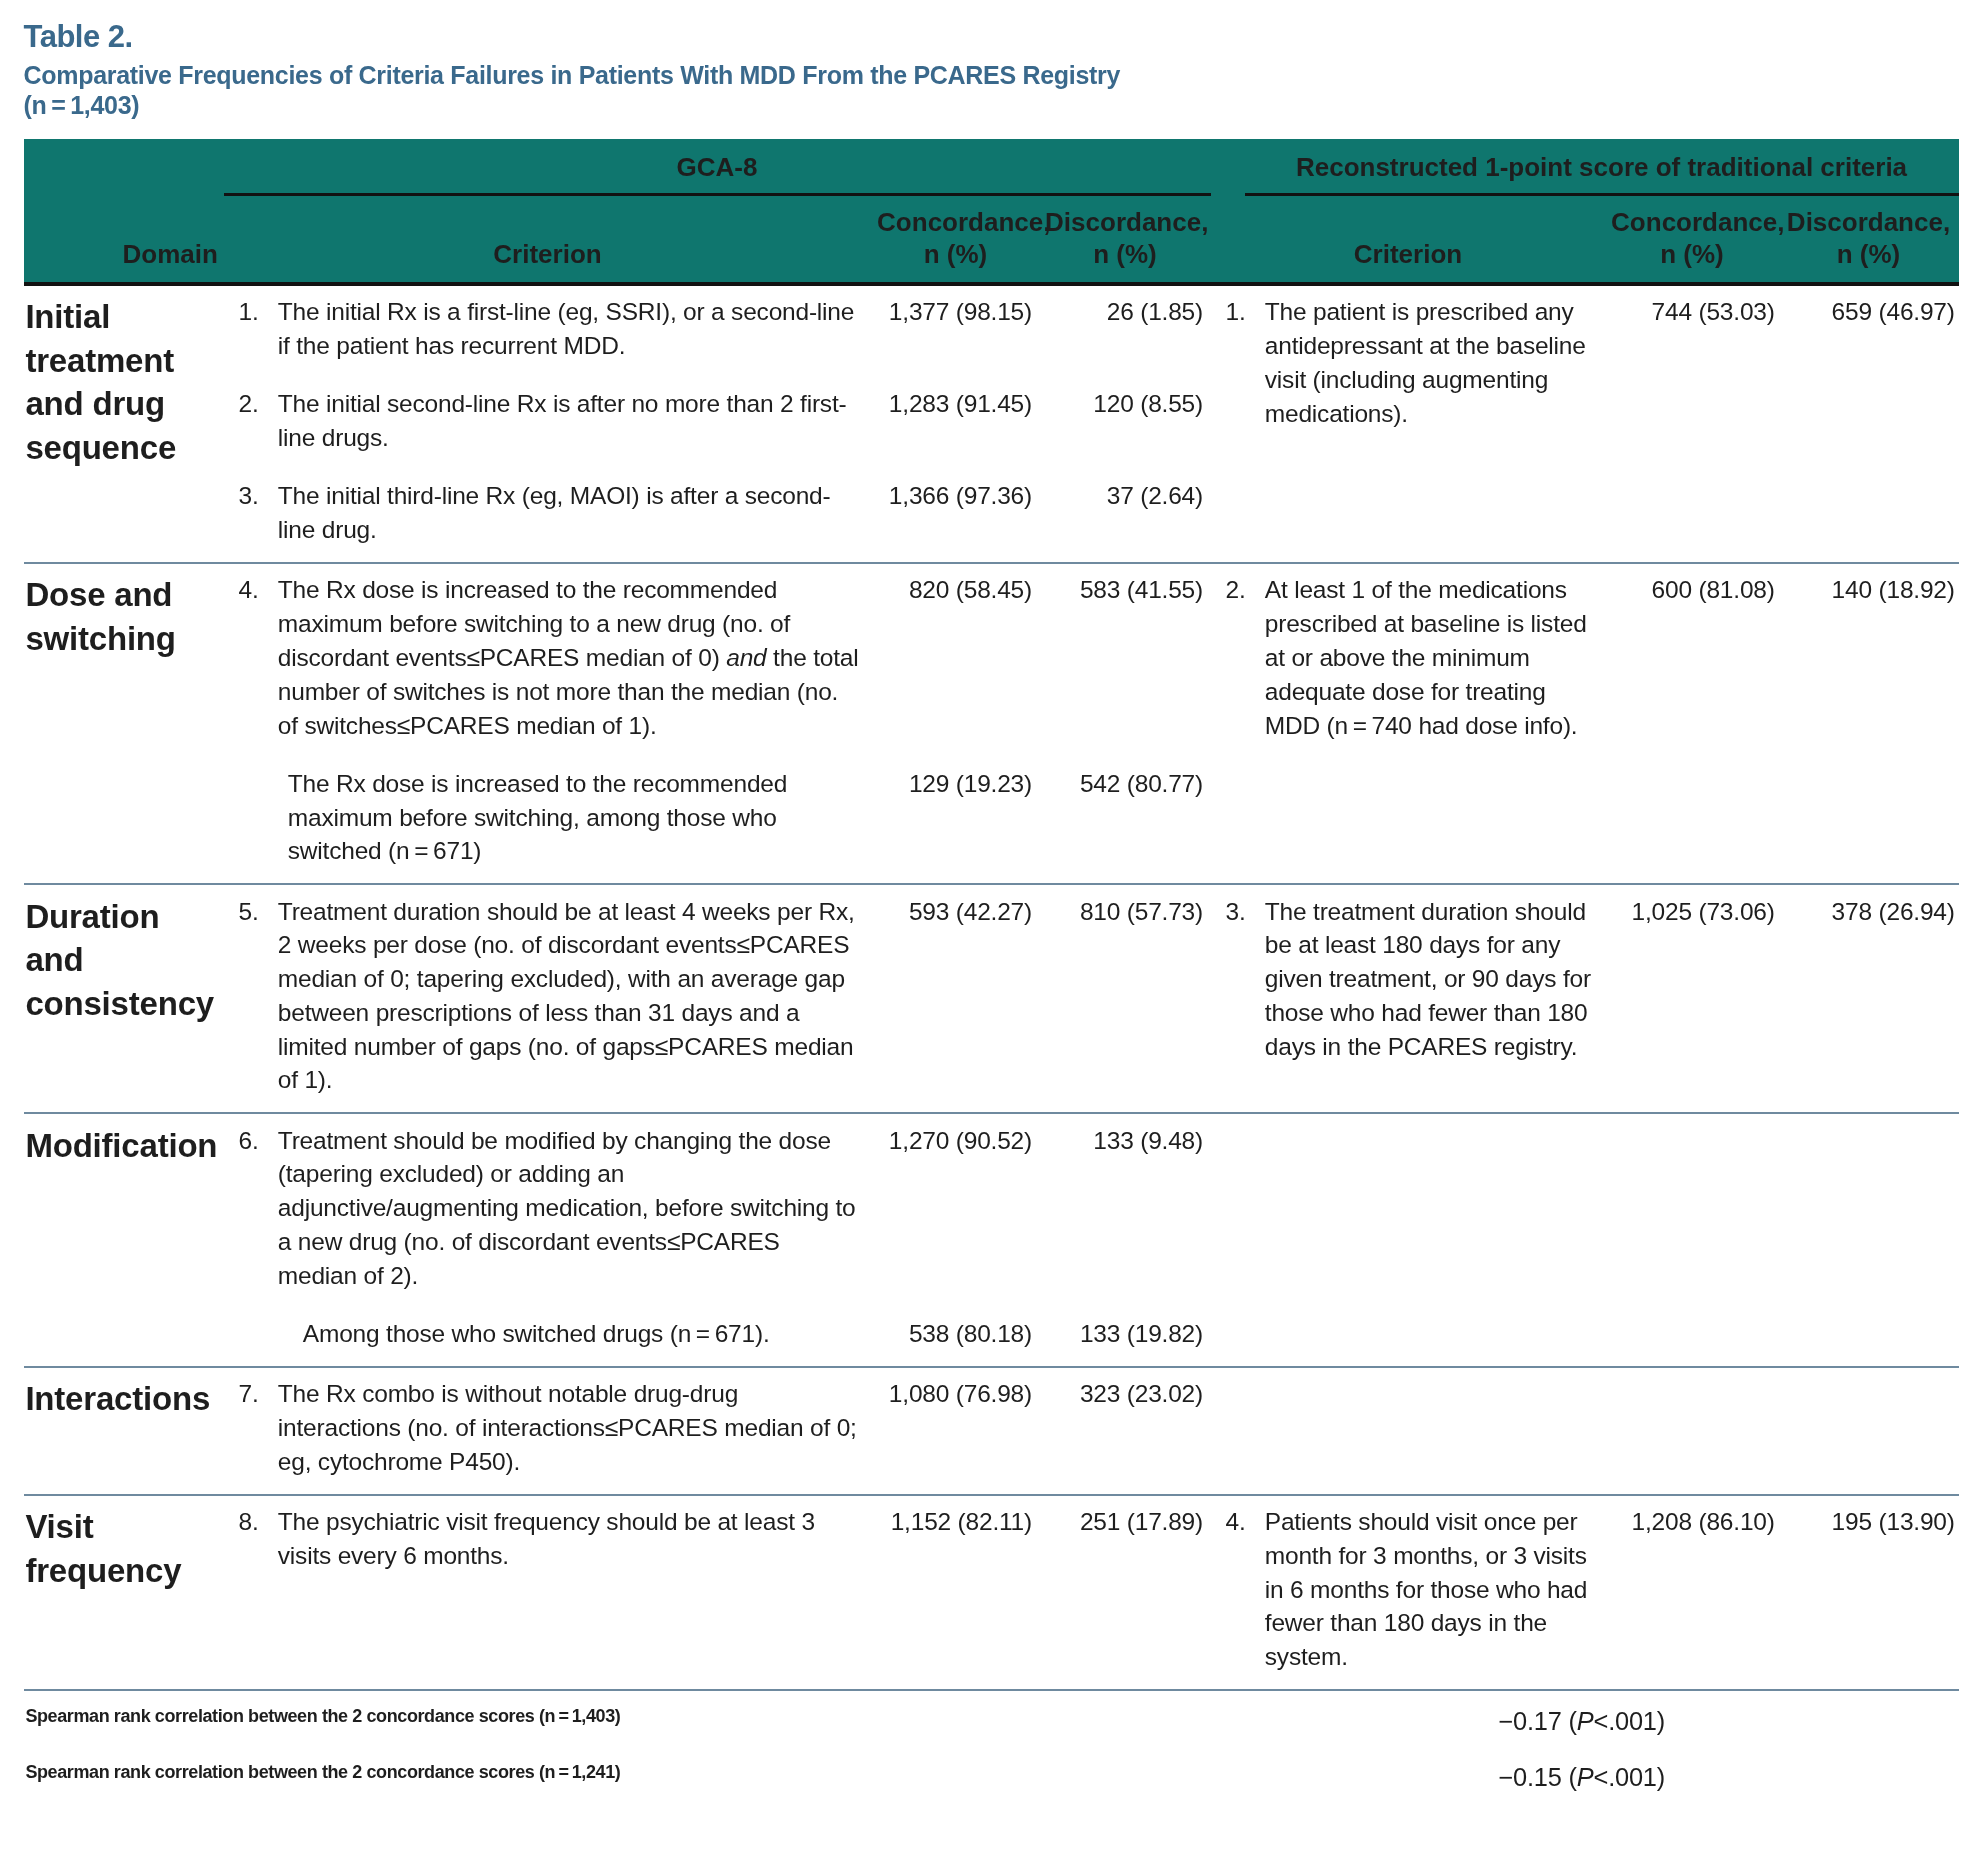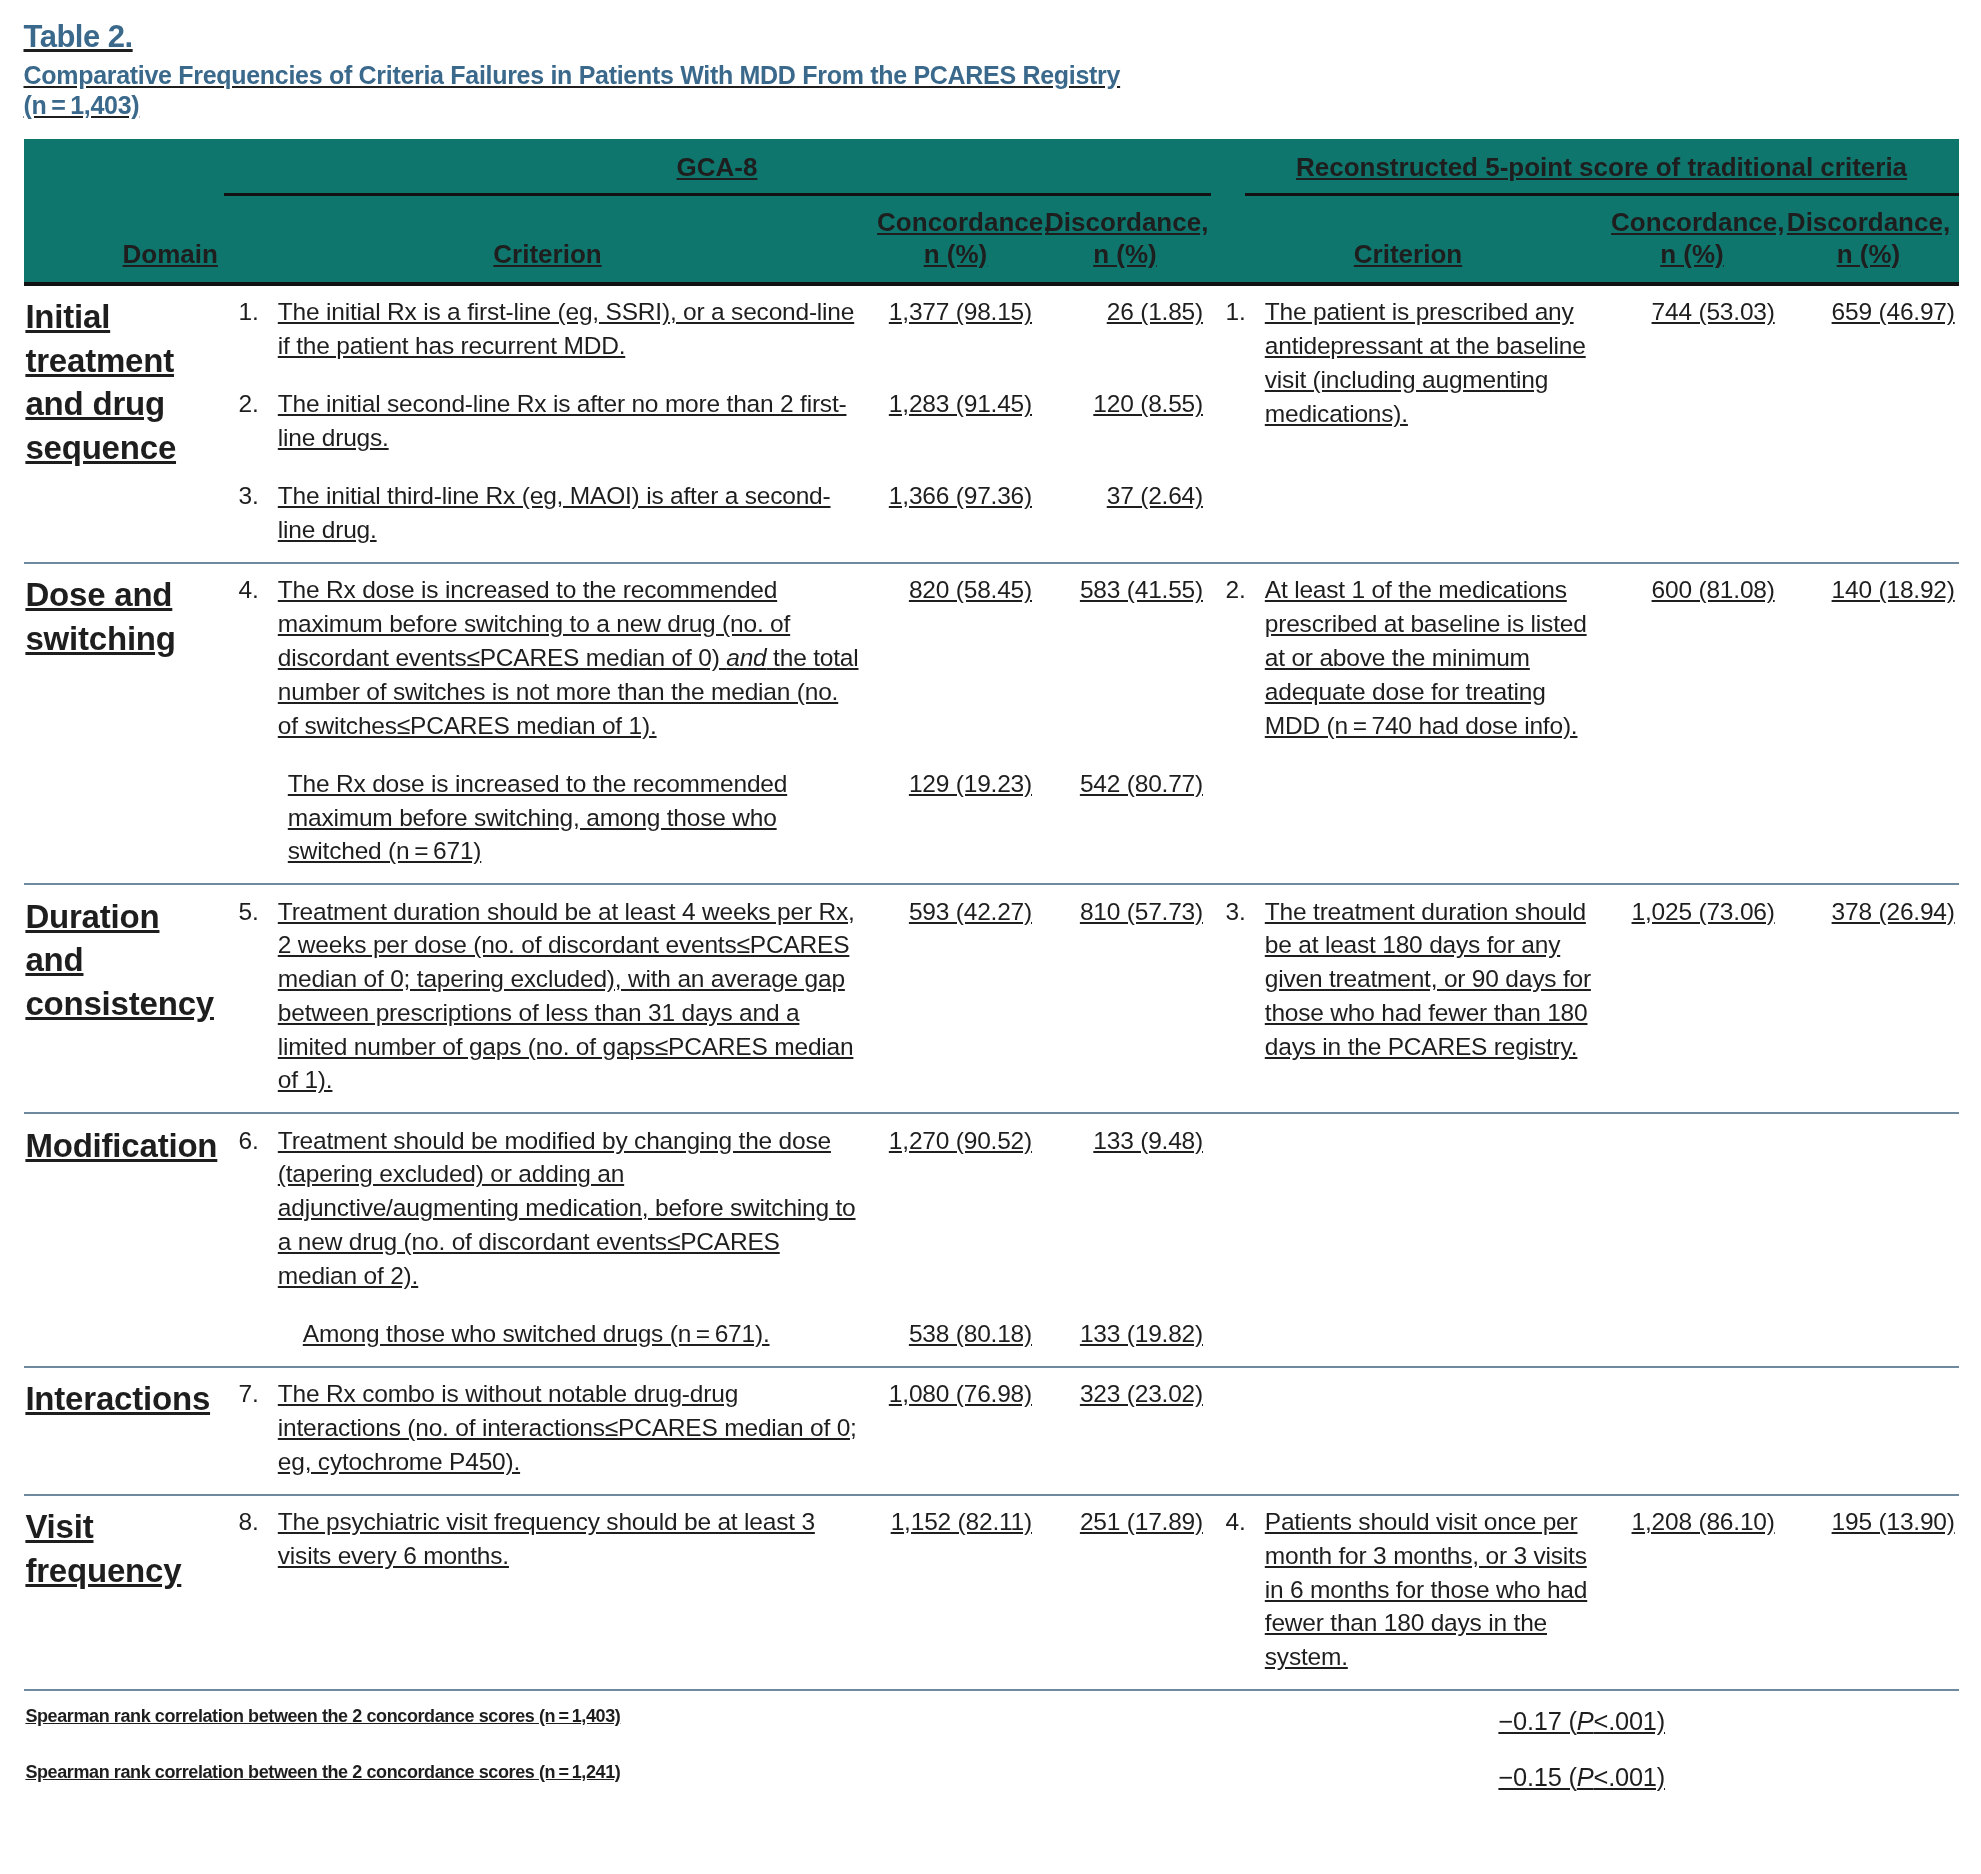--- a/index.html
+++ b/index.html
@@ -2,21 +2,21 @@
 <html style="font-size:15px"><head>
 <meta charset="utf-8">
 <style>
   html, body { margin:0; padding:0; background:#ffffff; }
   body {
     width:1981px;
     font-family:"Liberation Sans", sans-serif;
     color:#1e1e1e;
     -webkit-font-smoothing:antialiased;
   }
-  .page { padding:15px 22.6px 11.3px 23.5px;text-decoration:underline; }
+  .page { padding:15px 22.6px 11.3px 23.5px; }
 
   .table-label {
     color:#3a698c; font-weight:bold; font-size:31px;
     letter-spacing:-0.5px; margin:3.8px 0 5.6px 0;
   }
   .title {
     color:#3a698c; font-weight:bold; font-size:25px;
     line-height:1.2; letter-spacing:-0.3px; margin:3.8px 0 19px 0;
   }
 
@@ -83,21 +83,21 @@
         <col class="c-concR">
         <col class="c-discR">
     </colgroup>
     <thead>
       <tr class="spanner-row">
         <th></th>
         <th colspan="3">
           <div class="sp-inner">GCA-8</div>
         </th>
         <th colspan="3">
-          <div class="sp-inner right">Reconstructed 5-point score of traditional criteria</div>
+          <div class="sp-inner right">Reconstructed 1-point score of traditional criteria</div>
         </th>
       </tr>
       <tr class="cols-row">
         <th class="col-domain">Domain</th>
         <th>Criterion</th>
         <th>Concordance,
 n (%)</th>
         <th>Discordance,
 n (%)</th>
         <th>Criterion</th>

